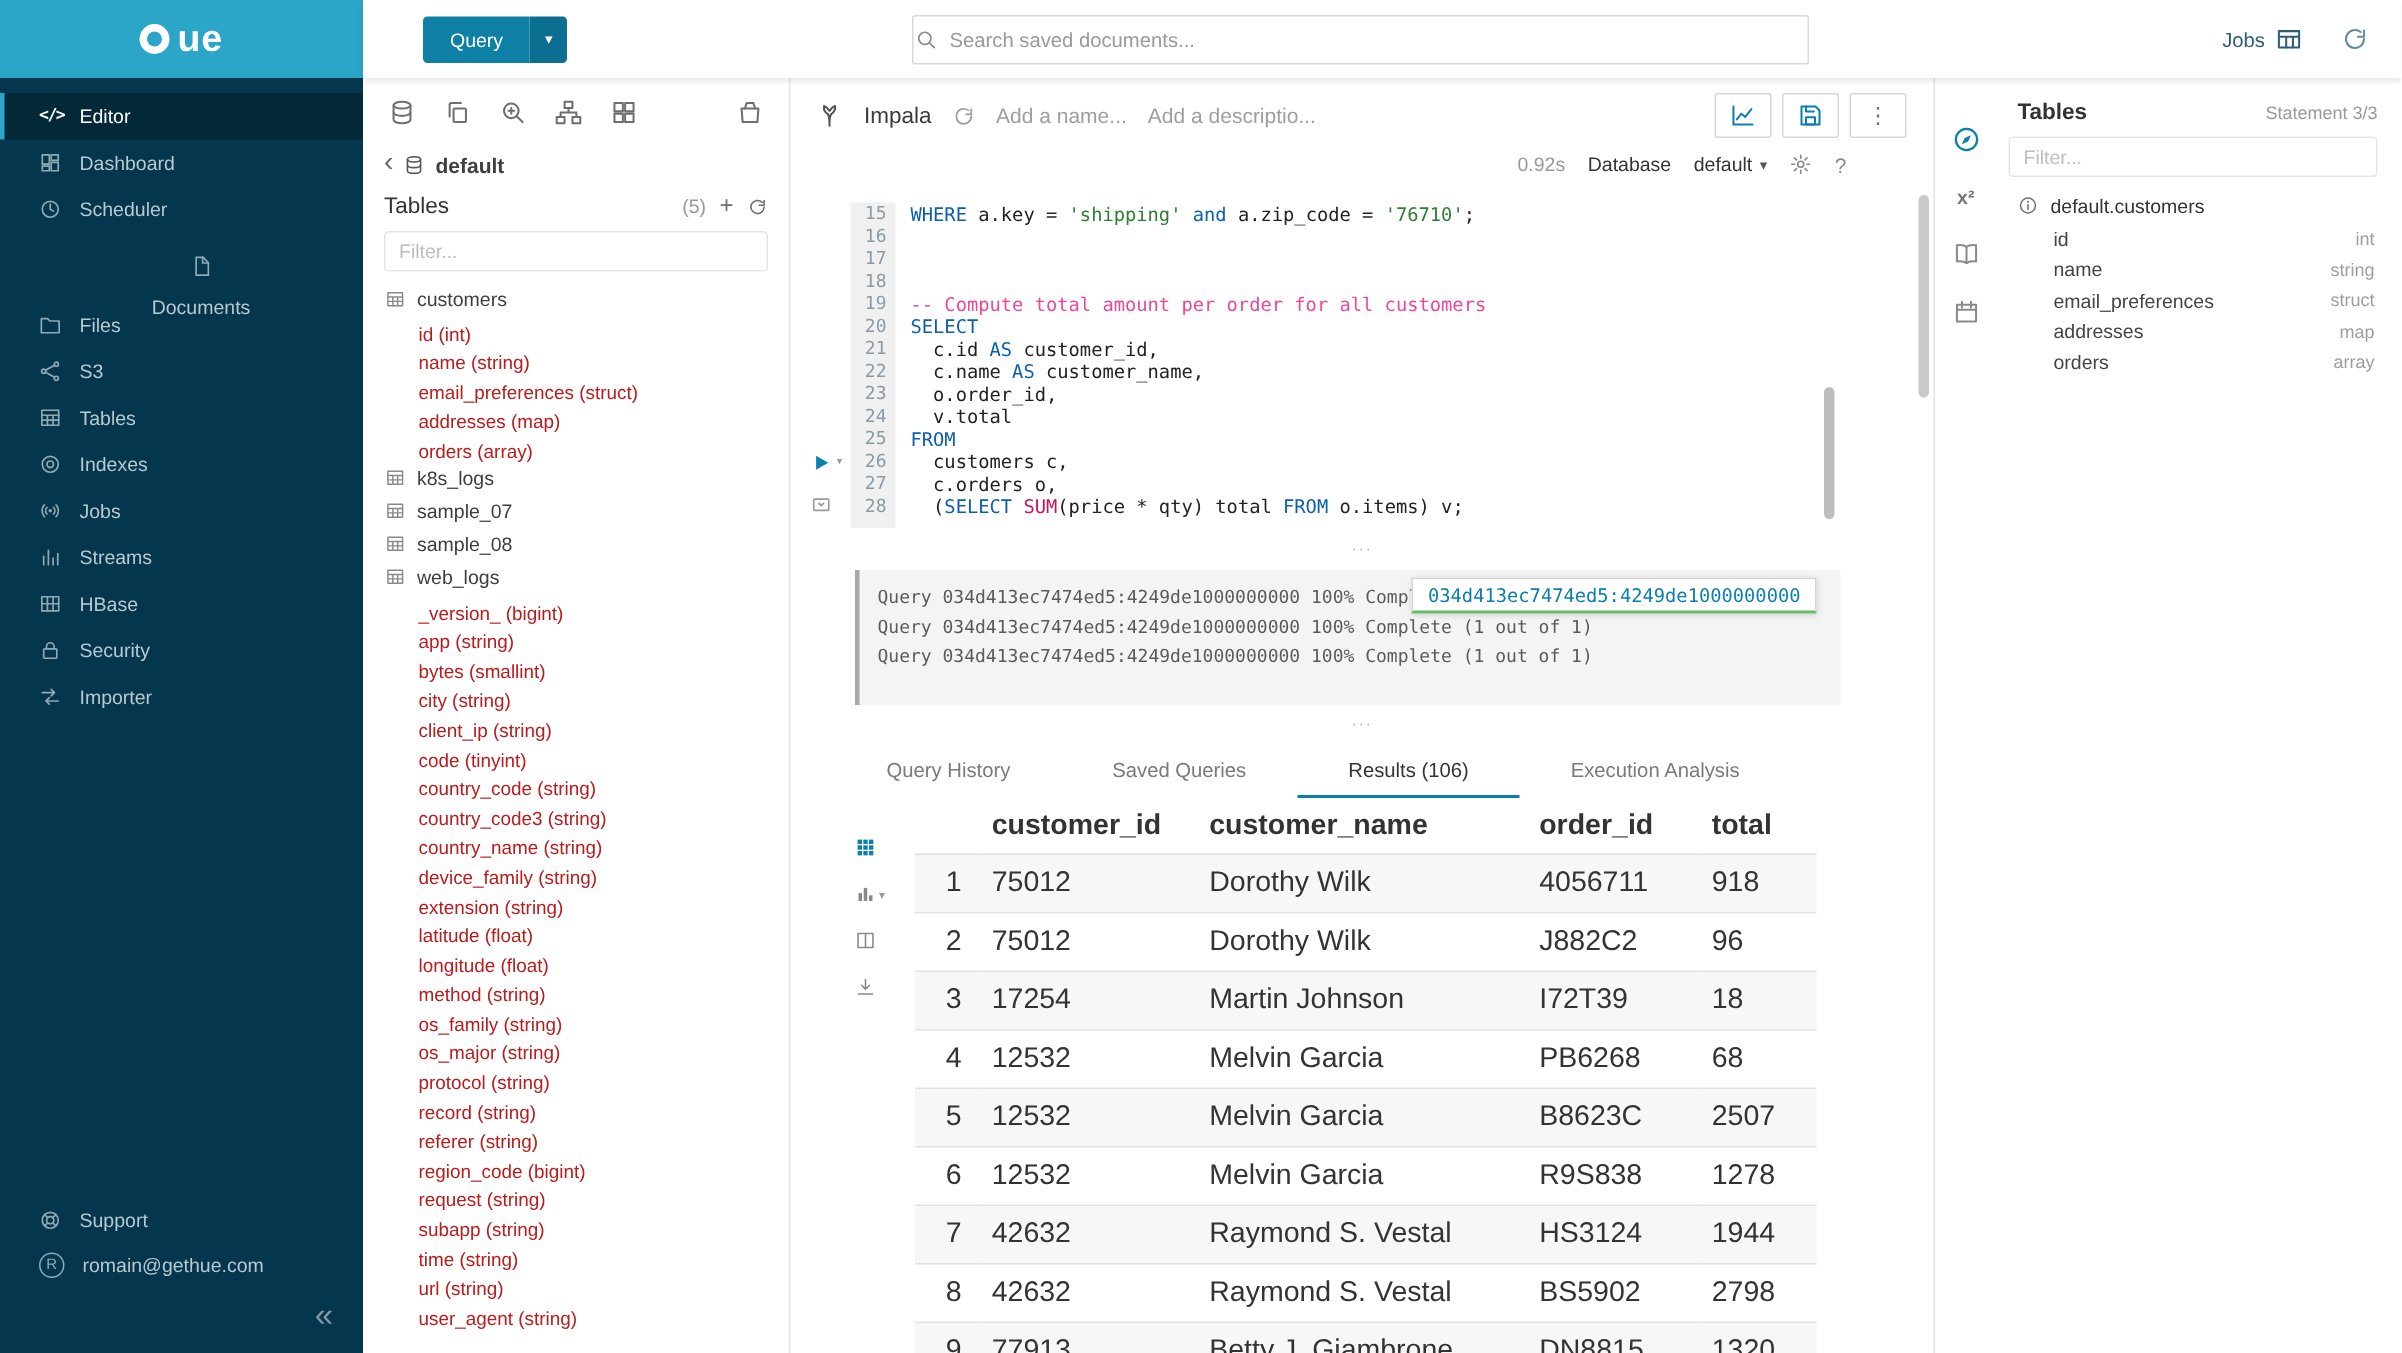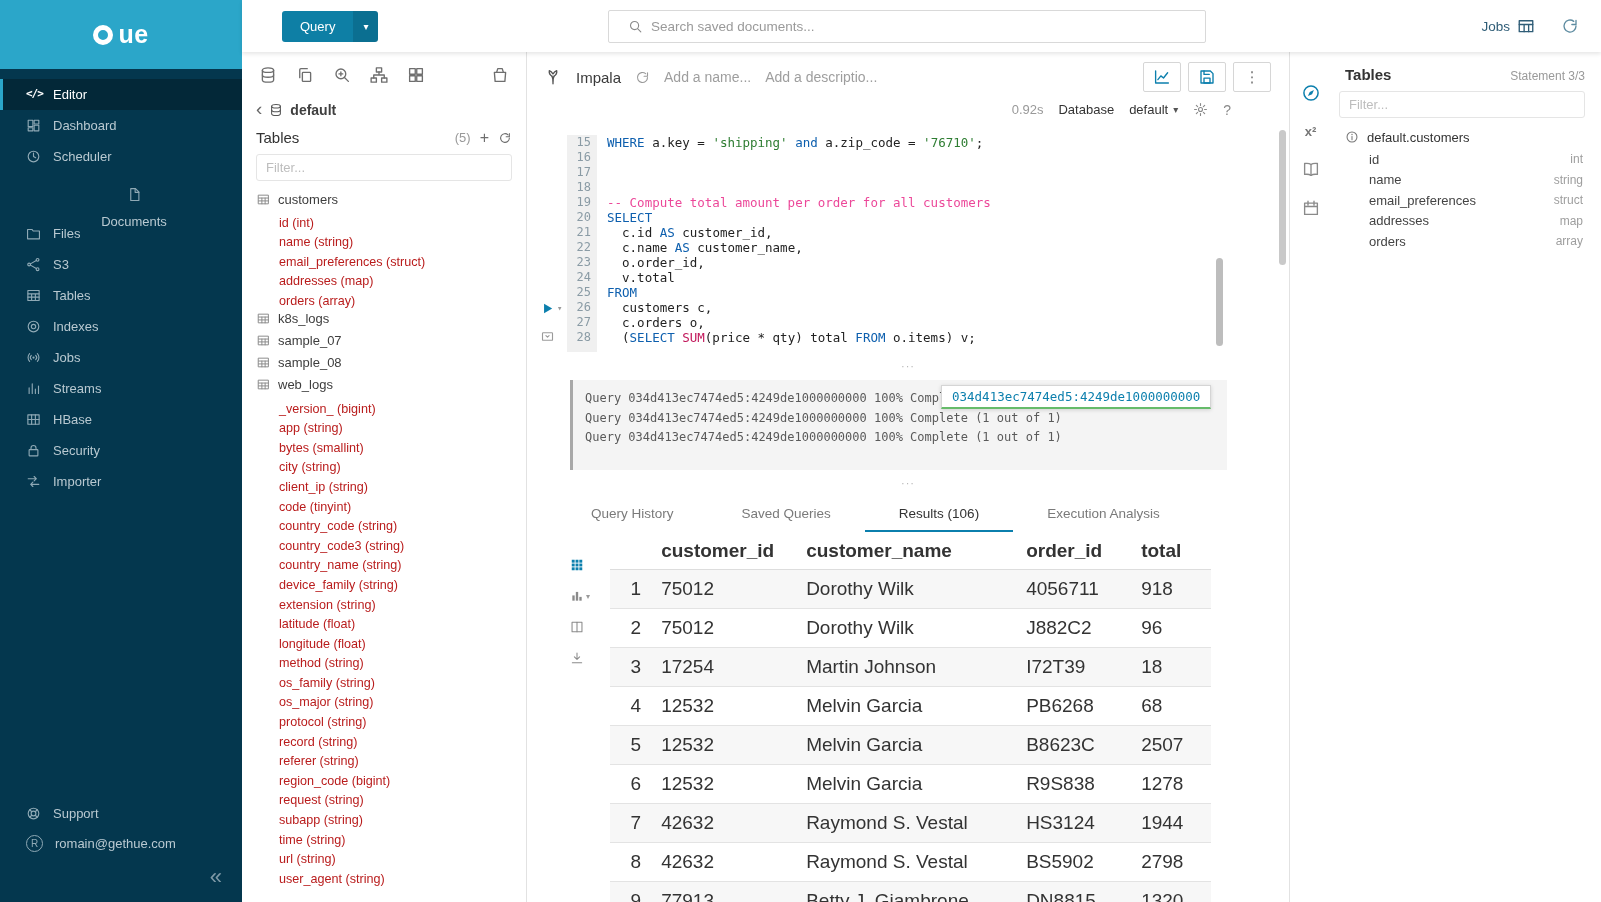--- a/index.html
+++ b/index.html
@@ -2,21 +2,21 @@
 <html><head>
 <meta charset="utf-8">
 <style>
   * { margin:0; padding:0; box-sizing:border-box; }
   html,body { width:1601px; height:902px; overflow:hidden; background:#fff;
     font-family:"Liberation Sans", sans-serif; }
   .app { display:flex; width:1601px; height:902px; }
 
   
   .sidenav { flex:0 0 242px; background:#04374e; display:flex; flex-direction:column; color:#b9c9d1; }
-  .logo { height:69px; background:#2ba6c9; display:flex; align-items:center; justify-content:center; gap:5px; cursor:pointer; }
+  .logo { height:52px; background:#2ba6c9; display:flex; align-items:center; justify-content:center; gap:5px; cursor:pointer; }
   .logo-ring { width:20px; height:20px; border:5px solid #fff; border-radius:50%; }
   .logo-text { color:#fff; font-size:25px; font-weight:bold; letter-spacing:0.5px; }
   .nav-items { margin-top:10px; }
   .nav-item { height:31px; display:flex; align-items:center; gap:12px; padding-left:23px; font-size:13px; cursor:pointer; border-left:3px solid transparent; }
   .nav-item .icn { color:#8fa9b5; }
   .nav-item.active { background:#032838; color:#fff; border-left-color:#2ba6c9; }
   .nav-item.active .icn { color:#fff; }
   .nav-item.group-gap { margin-top:15px;flex-direction:column; }
   .nav-footer { margin-top:auto; padding-bottom:10px; }
   .nav-footer .nav-item { height:30px; }
@@ -31,21 +31,21 @@
   .s13 { width:13px; height:13px; } .s14 { width:14px; height:14px; }
   .s15 { width:15px; height:15px; } .s18 { width:18px; height:18px; }
   .s20 { width:20px; height:20px; }
 
   
   .main-col { flex:1; display:flex; flex-direction:column; min-width:0; }
   .topbar { flex:0 0 52px; background:#fff; display:flex; align-items:center; position:relative; box-shadow:0 2px 4px rgba(0,0,0,0.10); z-index:5; }
   .query-group { display:flex; margin-left:40px; cursor:pointer; }
   .query-btn { background:#0e7fa5; color:#fff; border:none; font-size:13px; height:31px; padding:0 18px; border-radius:3px 0 0 3px; font-family:inherit; cursor:pointer; }
   .query-caret { background:#0b6f91; color:#fff; border:none; width:25px; height:31px; border-radius:0 3px 3px 0; font-size:10px; cursor:pointer; }
-  .searchbox { position:absolute; left:366px; width:598px; height:33px; border:1px solid #d9d9d9; border-radius:2px; display:flex; align-items:center; padding:0 19px; gap:8px; color:#8a8a8a; }
+  .searchbox { position:absolute; left:366px; width:598px; height:33px; border:1px solid #d9d9d9; border-radius:2px; display:flex; align-items:center; padding:0 1px; gap:8px; color:#8a8a8a; }
   .searchbox input { border:none; outline:none; flex:1; font-size:13.5px; font-family:inherit; color:#333; }
   .searchbox input::placeholder { color:#9a9a9a; }
   .topbar-right { margin-left:auto; display:flex; align-items:center; gap:26px; padding-right:22px; }
   .jobs-link { display:flex; align-items:center; gap:7px; color:#2f5d77; font-size:13.5px; cursor:pointer; }
   .tb-history { color:#5e8ca1; cursor:pointer; }
 
   
   .content-row { flex:1; display:flex; min-height:0; }
 
   

